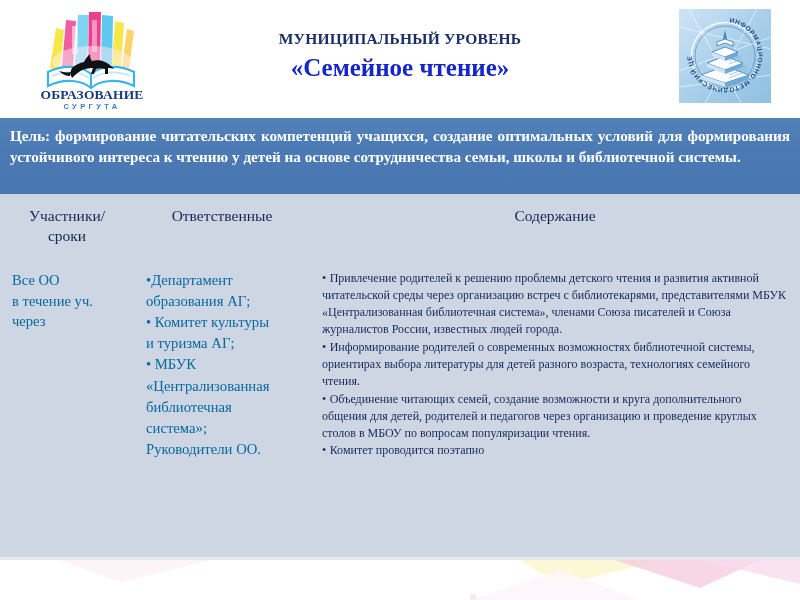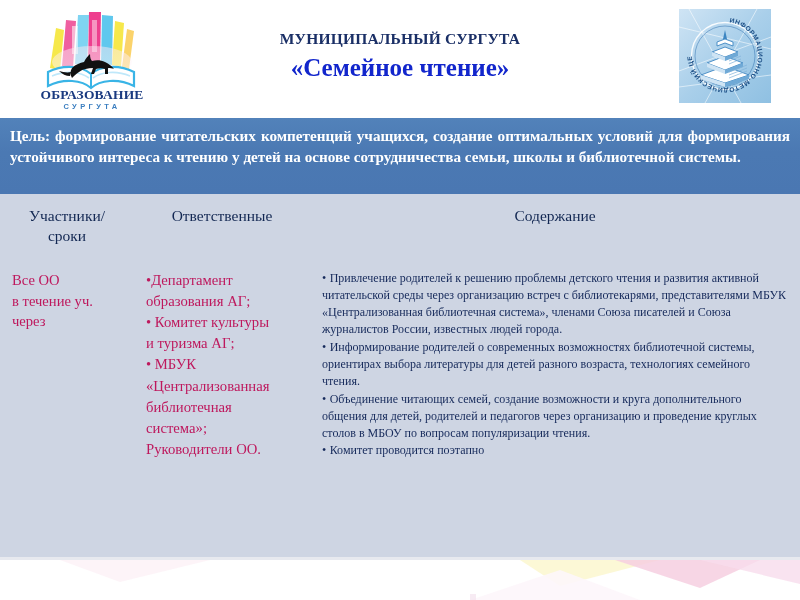--- a/index.html
+++ b/index.html
@@ -150,21 +150,21 @@
     border-right: 2px solid #d2d6e0;
     box-sizing: border-box;
     padding: 6px 7px 10px 7px;
     height: 300px;
   }
   .body-cell:last-child { border-right: 0; }
 
   .cell-line {
     font-family: "Liberation Serif", "DejaVu Serif", serif;
     font-size: 14.6px;
-    color: #be185d;
+    color: #0369a1;
     line-height: 1.43;
   }
   .col2 .cell-line { font-size: 14.7px; line-height: 1.44; }
 
   .bullet-p {
     margin: 0 0 0 0;
     font-family: "Liberation Serif", "DejaVu Serif", serif;
     font-size: 12px;
     color: #15295a;
     line-height: 1.44;
@@ -235,21 +235,21 @@
                    C62 62 57 63 53 66 C50 68 48 70 46 72 C44 69 44 65 46 62 Z" fill="#111111"></path>
           <path d="M44 70 C40 70 36 68 33 65 C37 66 41 67 45 66 Z" fill="#111111"></path>
 
           <text x="66" y="93" text-anchor="middle" font-family="Liberation Serif, serif" font-weight="bold" font-size="13.5" fill="#1a3a80" letter-spacing="0.2">ОБРАЗОВАНИЕ</text>
           <text x="66" y="103" text-anchor="middle" font-family="Liberation Sans, sans-serif" font-weight="bold" font-size="7.5" fill="#3a7ec0" letter-spacing="3.4">СУРГУТА</text>
         </svg>
       </div>
     </div>
 
     <div class="title-block">
-      <div class="title-sup">МУНИЦИПАЛЬНЫЙ СУРГУТА</div>
+      <div class="title-sup">МУНИЦИПАЛЬНЫЙ УРОВЕНЬ</div>
       <div class="title-main">«Семейное чтение»</div>
     </div>
 
     <div class="logo-right">
       <div class="svgwrap">
         <svg viewBox="0 0 92 94" xmlns="http://www.w3.org/2000/svg">
           <defs>
             <linearGradient id="imcbg" x1="0" y1="0" x2="1" y2="1">
               <stop offset="0%" stop-color="#cfe4f4"></stop>
               <stop offset="50%" stop-color="#a9cfea"></stop>

